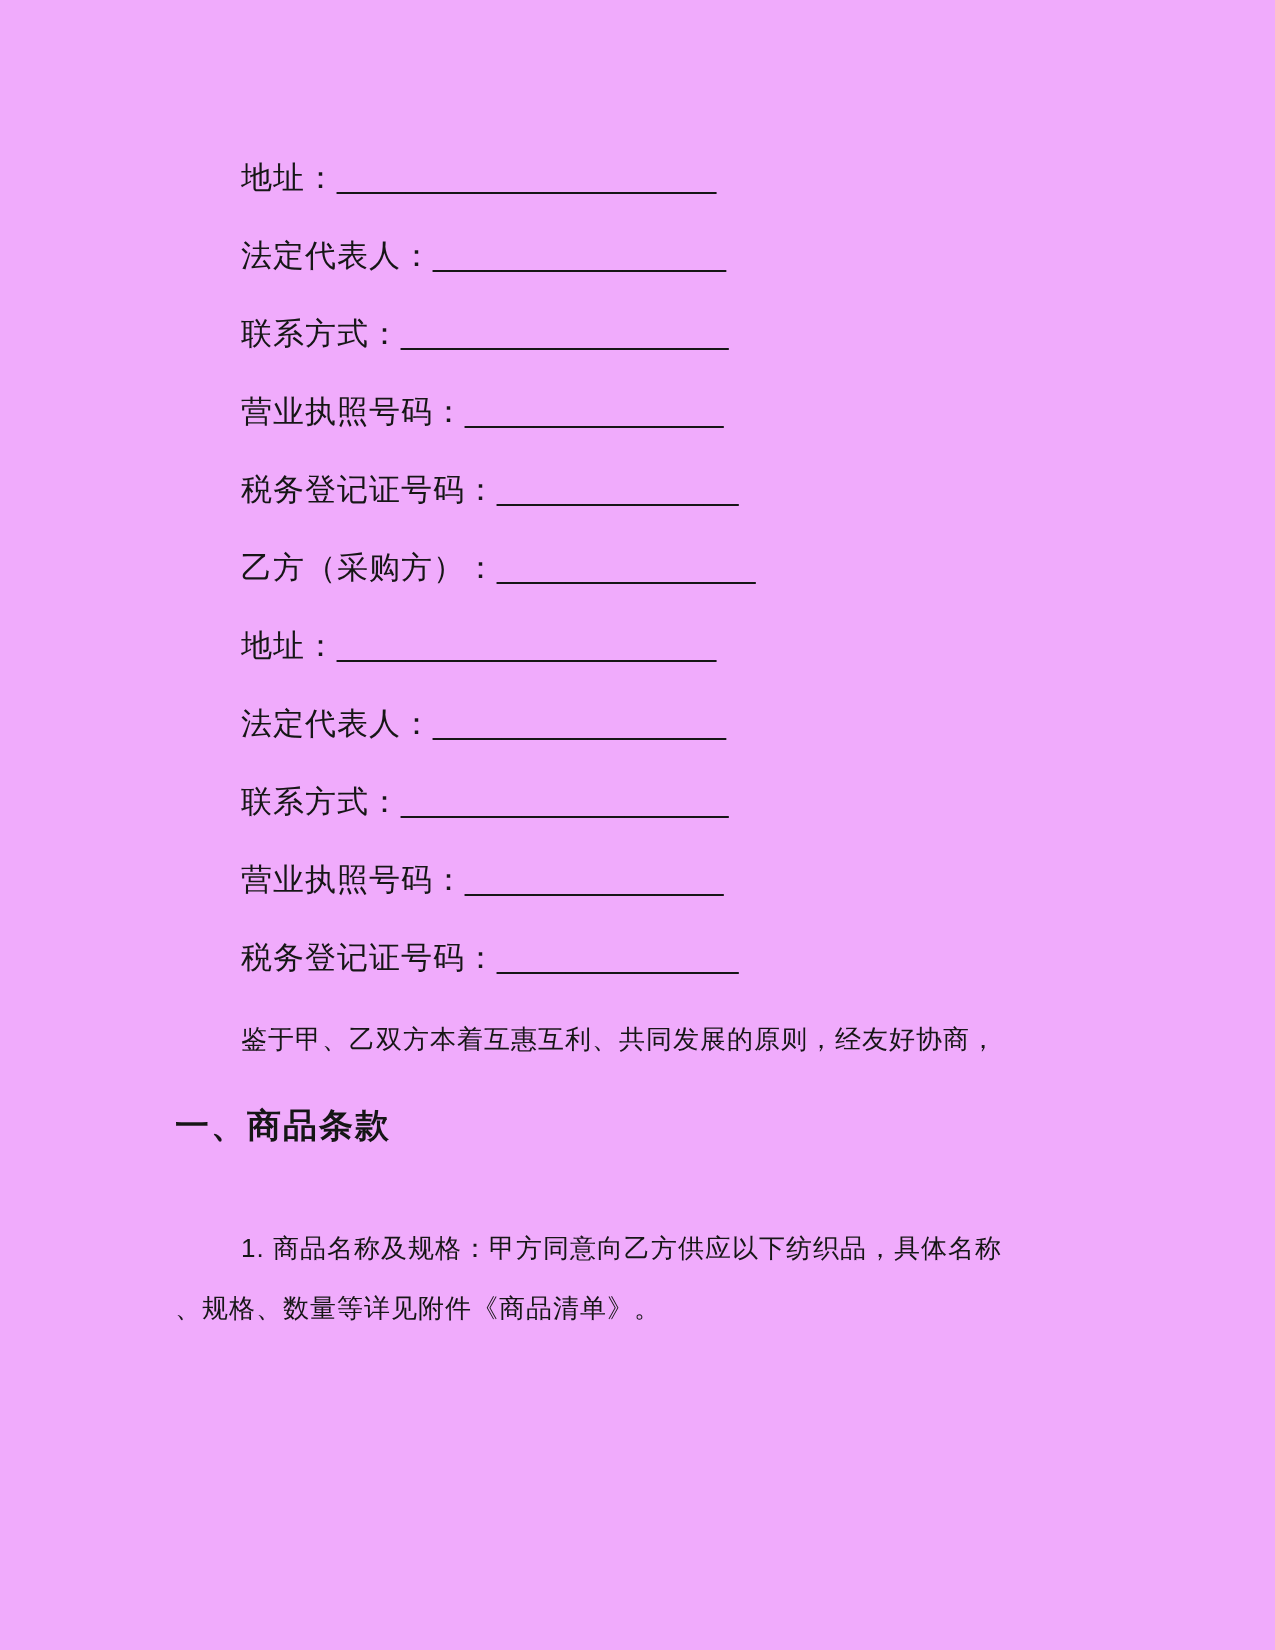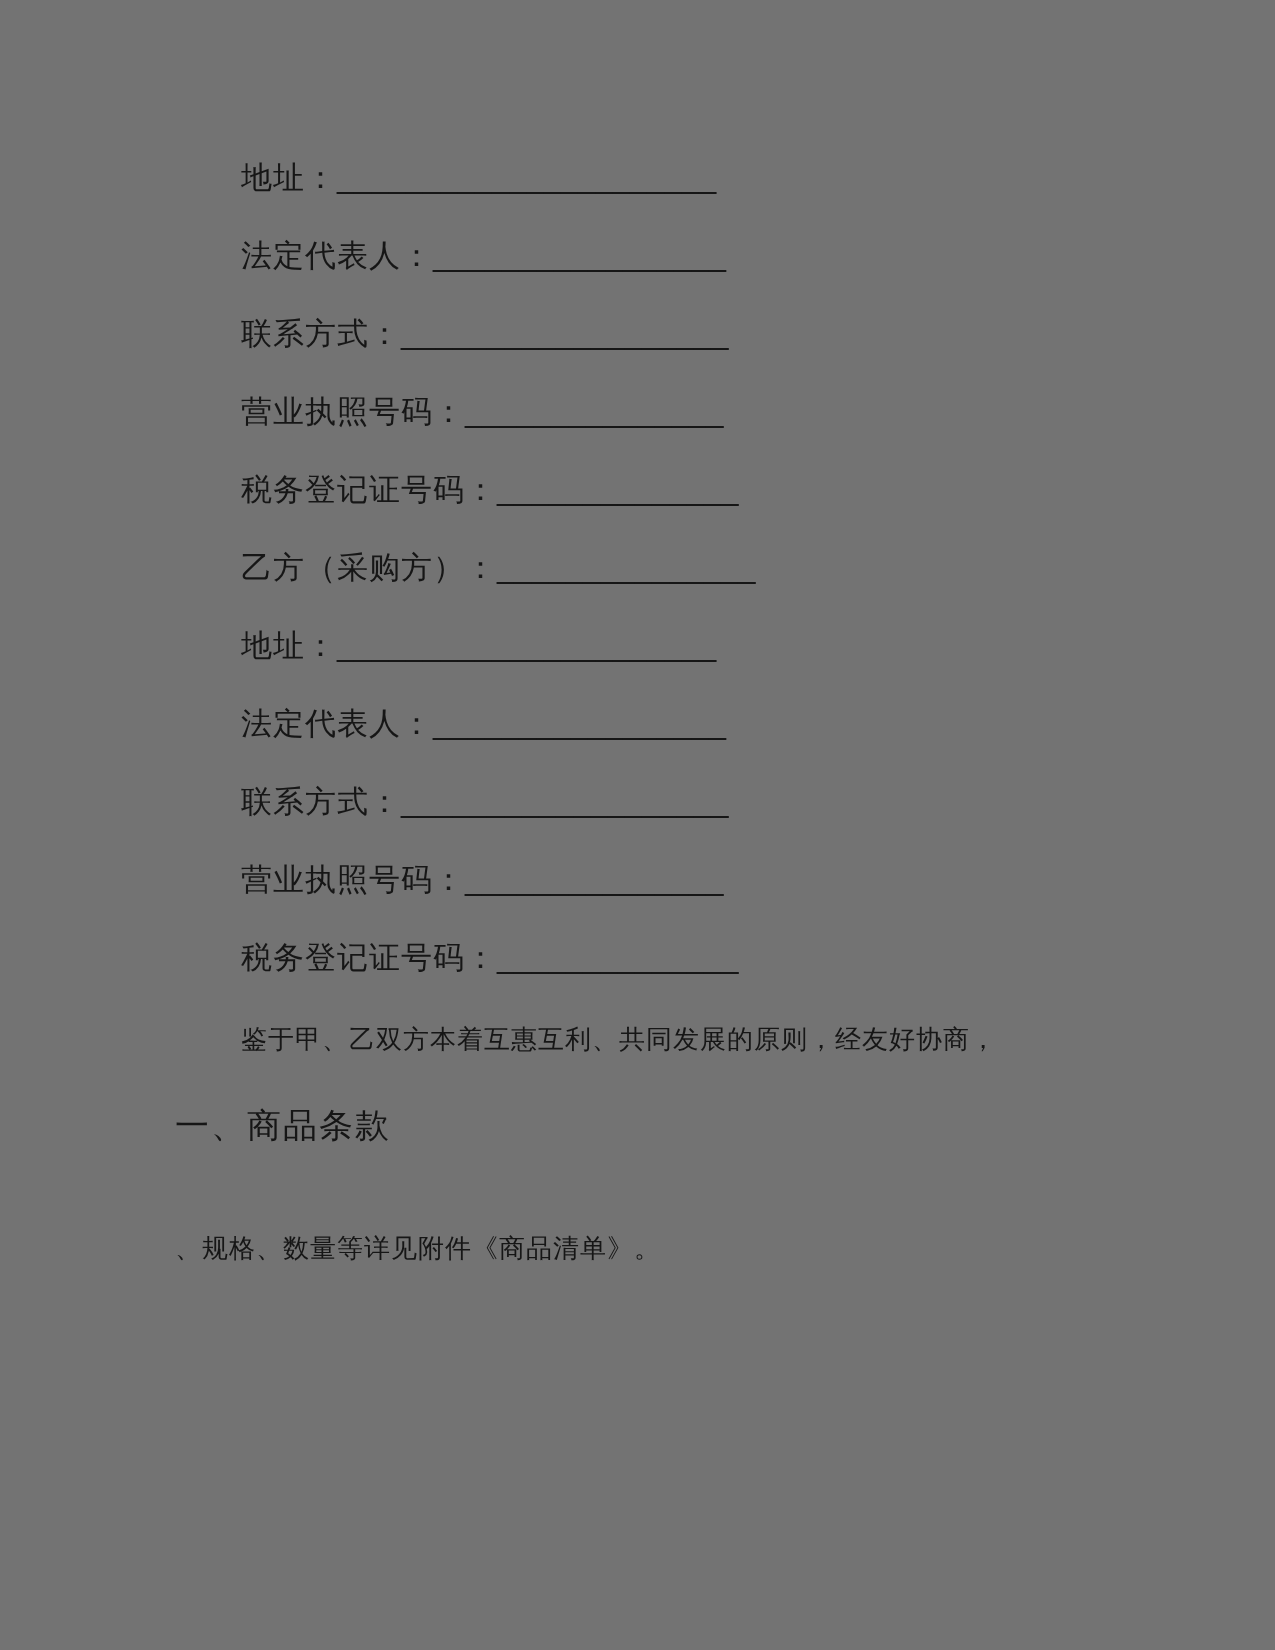--- a/index.html
+++ b/index.html
@@ -1,21 +1,21 @@
 <!DOCTYPE html>
 <html><head>
 <meta charset="utf-8">
 <style>
   html,body{margin:0;padding:0;background:#ffffff;}
   .page{
     position:relative;
     width:1275px;
     height:1650px;
     box-sizing:border-box;
-    background:#737373;
+    background:#f0abfc;
     color:#161616;
     font-family:"Liberation Sans","DejaVu Sans",sans-serif;
     padding:139px 165px 13px 175px;
     overflow:hidden;
   }
   .fields{margin:0;}
   .field-row{
     font-size:31px;
     line-height:78px;
     height:78px;
@@ -31,21 +31,21 @@
     line-height:57px;
     letter-spacing:1px;
     white-space:nowrap;
   }
   .clause p{line-height:60px;}
   .line-indent{text-indent:66px;}
   .section-heading{
     margin:32px 0 0 0;
     font-size:34px;
     line-height:50px;
-    font-weight:normal;
+    font-weight:bold;
     letter-spacing:2px;
   }
   .clause{margin-top:68px;}
 </style>
 </head>
 <body>
 
 <div class="page">
 
   <div class="fields">
@@ -62,16 +62,17 @@
     <div class="field-row"><span class="field-label">税务登记证号码：</span><span class="field-blank">______________</span></div>
   </div>
 
   <div class="preamble">
     <p class="line-indent">鉴于甲、乙双方本着互惠互利、共同发展的原则，经友好协商，</p>
   </div>
 
   <h2 class="section-heading">一、商品条款</h2>
 
   <div class="clause">
+    <p class="line-indent">1. 商品名称及规格：甲方同意向乙方供应以下纺织品，具体名称</p>
     <p>、规格、数量等详见附件《商品清单》。</p>
   </div>
 
 </div>
 
 </body></html>

